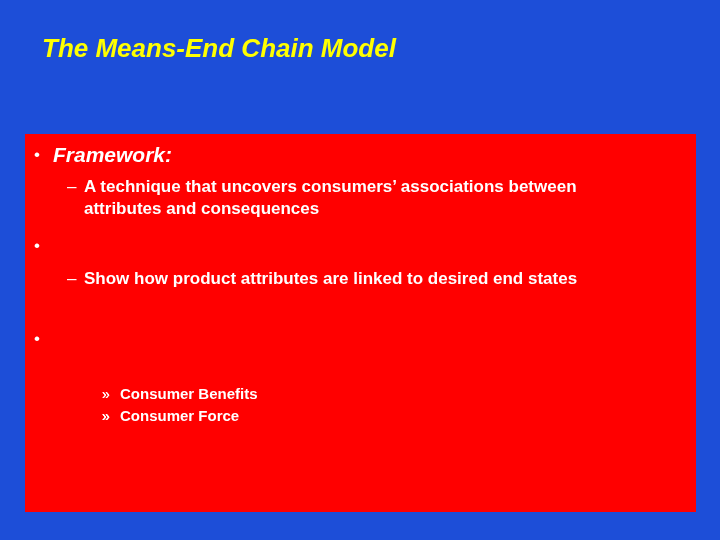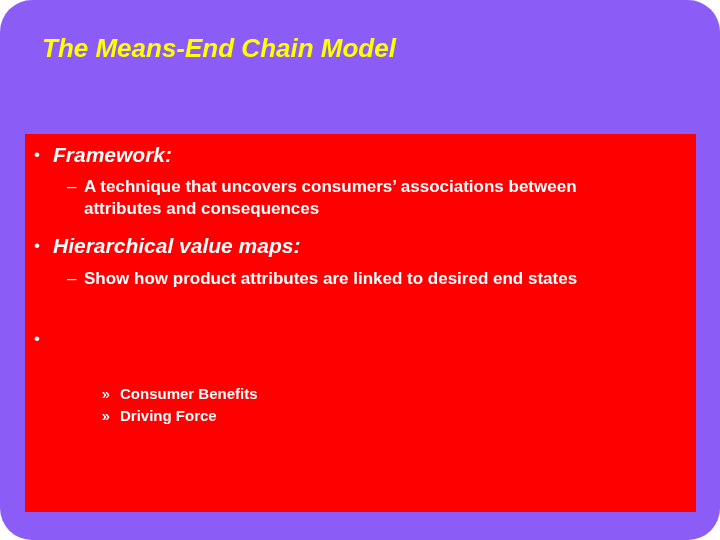--- a/index.html
+++ b/index.html
@@ -12,22 +12,21 @@
     background: #ffffff;
     font-family: "Liberation Sans", sans-serif;
     overflow: hidden;
     position: relative;
   }
   .slide {
     position: absolute;
     left: 0; top: 0;
     width: 720px;
     height: 540px;
-    background: #8b5cf6;
-    border-radius: 32px;
+    background: #1d4ed8;
   }
   .slide-title {
     position: absolute;
     left: 42px;
     top: 31px;
     width: 640px;
     color: #ffff00;
     font-size: 26px;
     font-weight: bold;
     font-style: italic;
@@ -121,21 +120,20 @@
     <div class="blk-lad-sub">
       <div class="lvl2">
         <span class="mark">–</span>
         <span>A technique that uncovers consumers’ associations between attributes and consequences</span>
       </div>
     </div>
 
     <div class="blk-hvm">
       <div class="lvl1">
         <span class="mark">•</span>
-        <span>Hierarchical value maps:</span>
       </div>
     </div>
 
     <div class="blk-hvm-sub">
       <div class="lvl2">
         <span class="mark">–</span>
         <span>Show how product attributes are linked to desired end states</span>
       </div>
     </div>
 
@@ -154,18 +152,18 @@
         <span>Consumer Benefits</span>
       </div>
       <div class="lvl3">
         <span class="mark">»</span>
       </div>
       <div class="lvl3">
         <span class="mark">»</span>
       </div>
       <div class="lvl3">
         <span class="mark">»</span>
-        <span>Driving Force</span>
+        <span>Consumer Force</span>
       </div>
     </div>
 
   </div>
 </div>
 
 </body></html>

